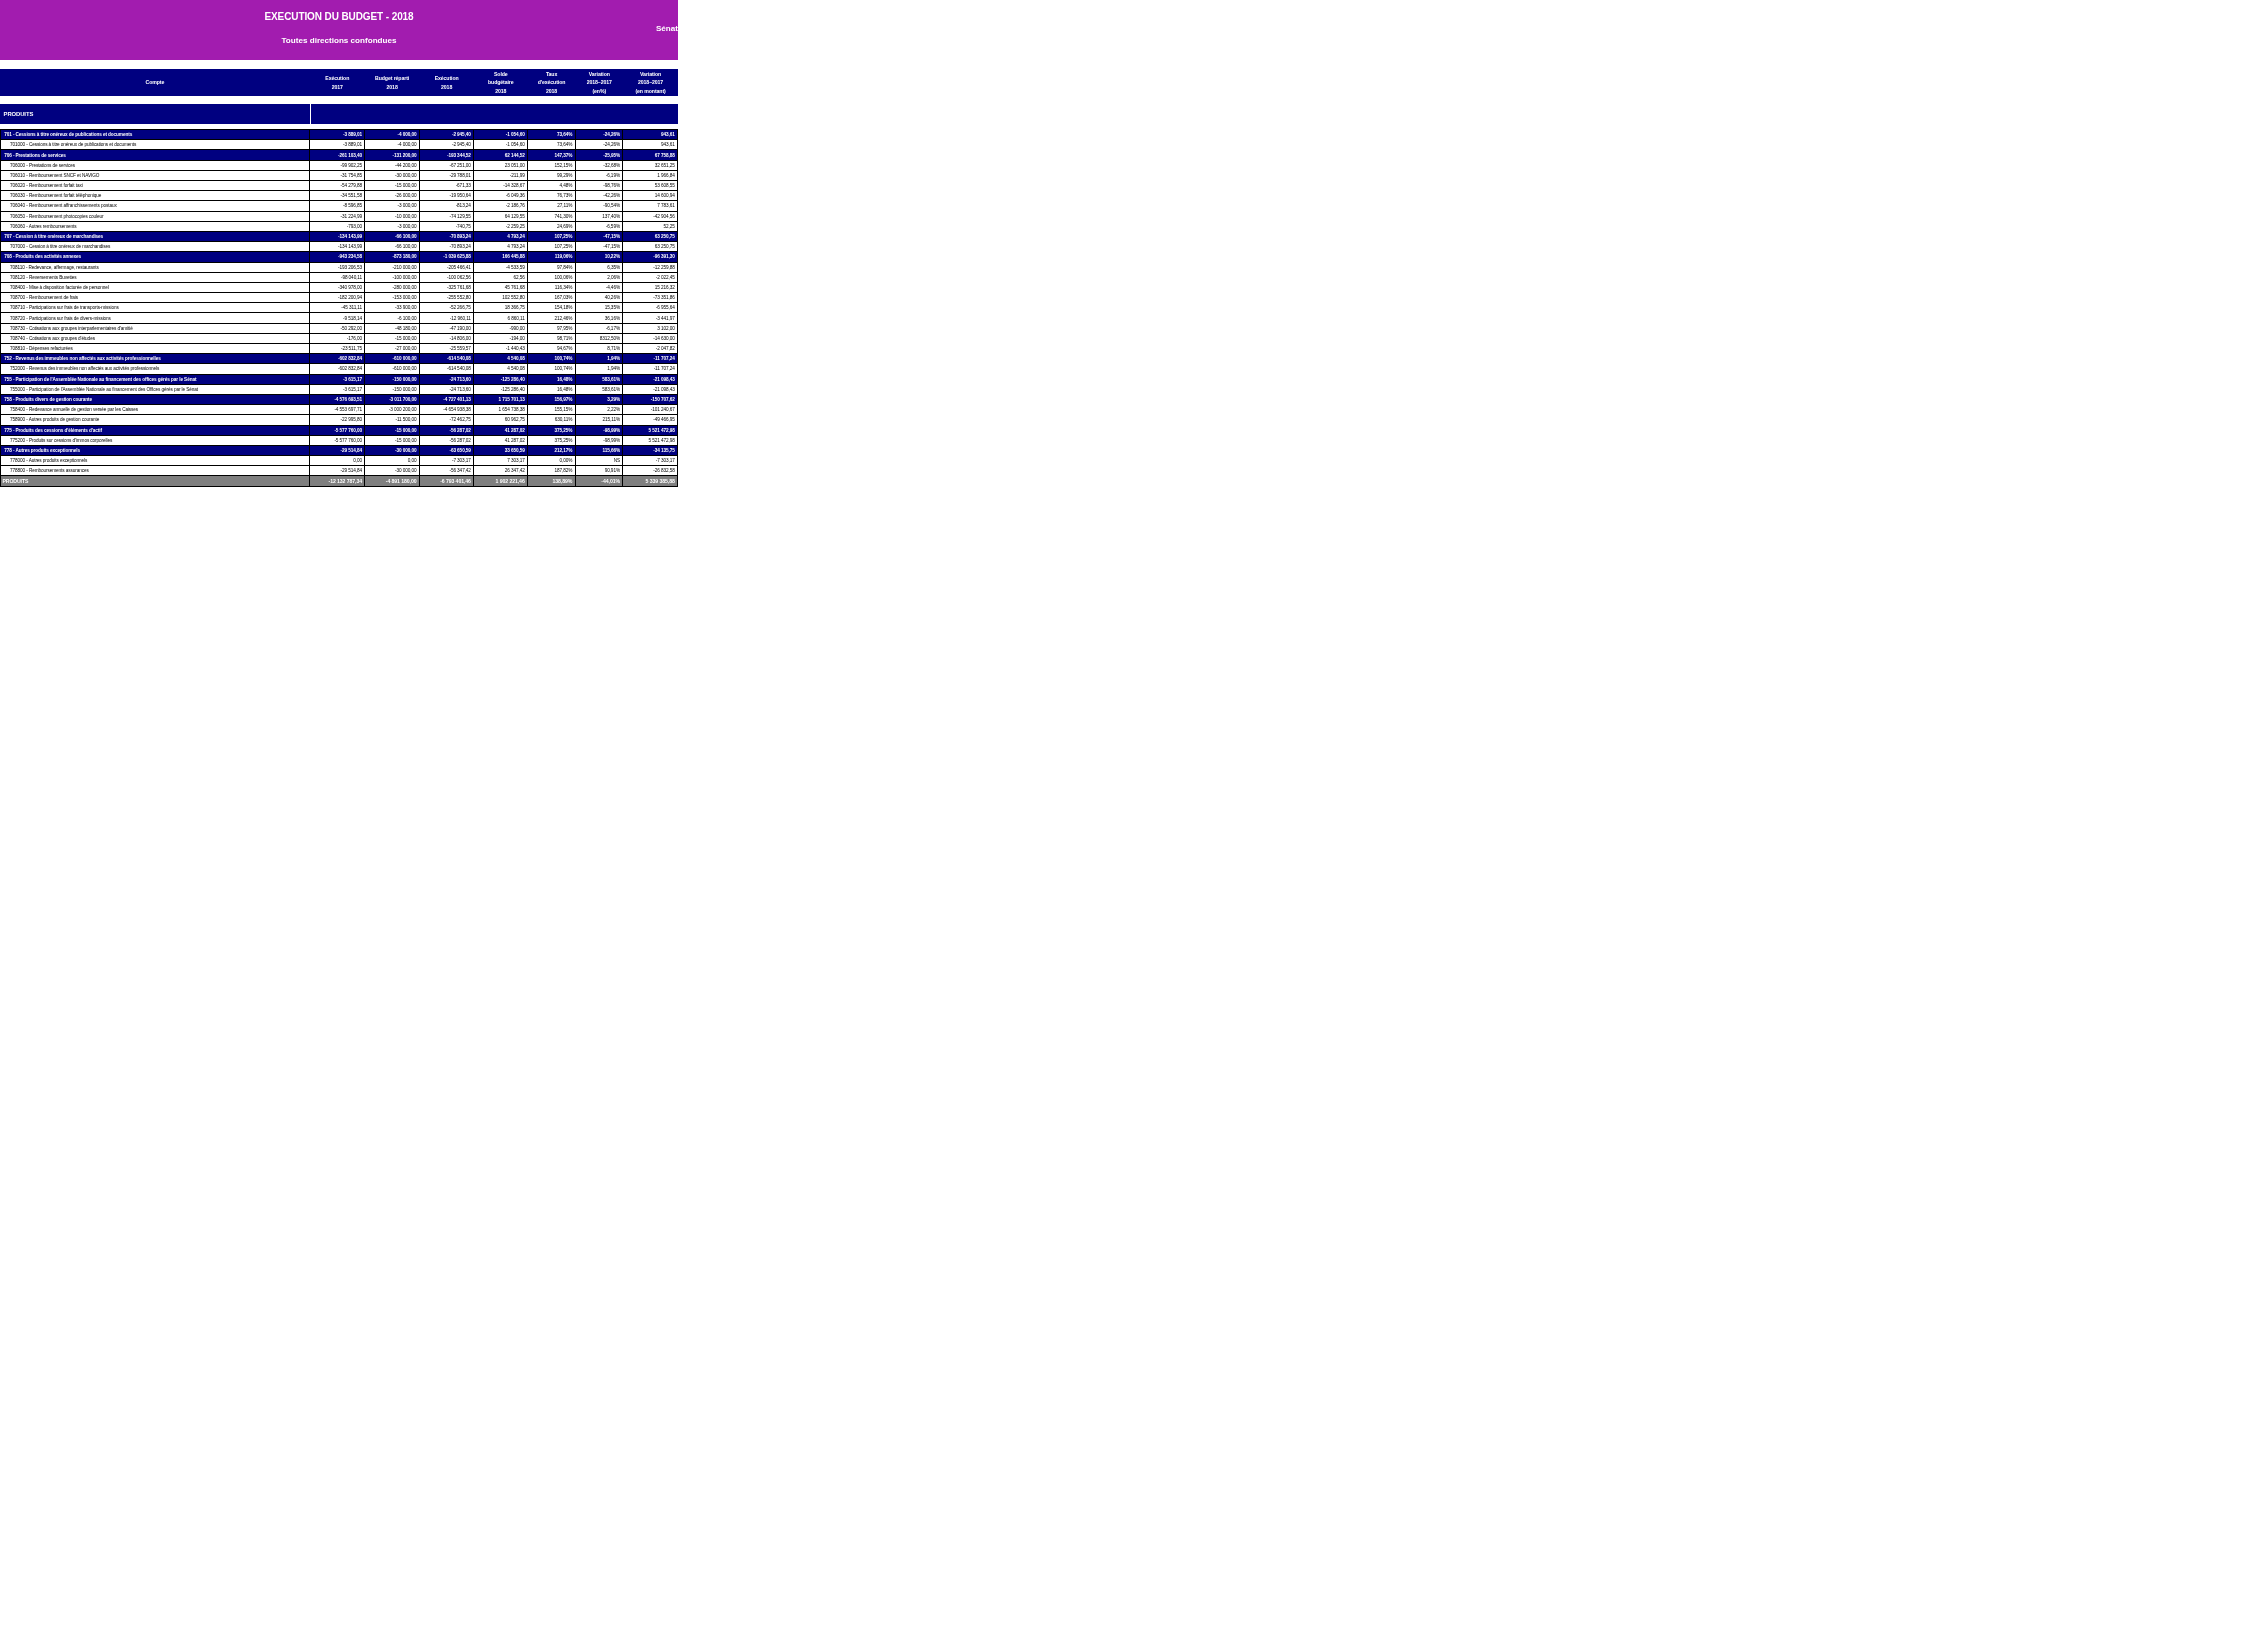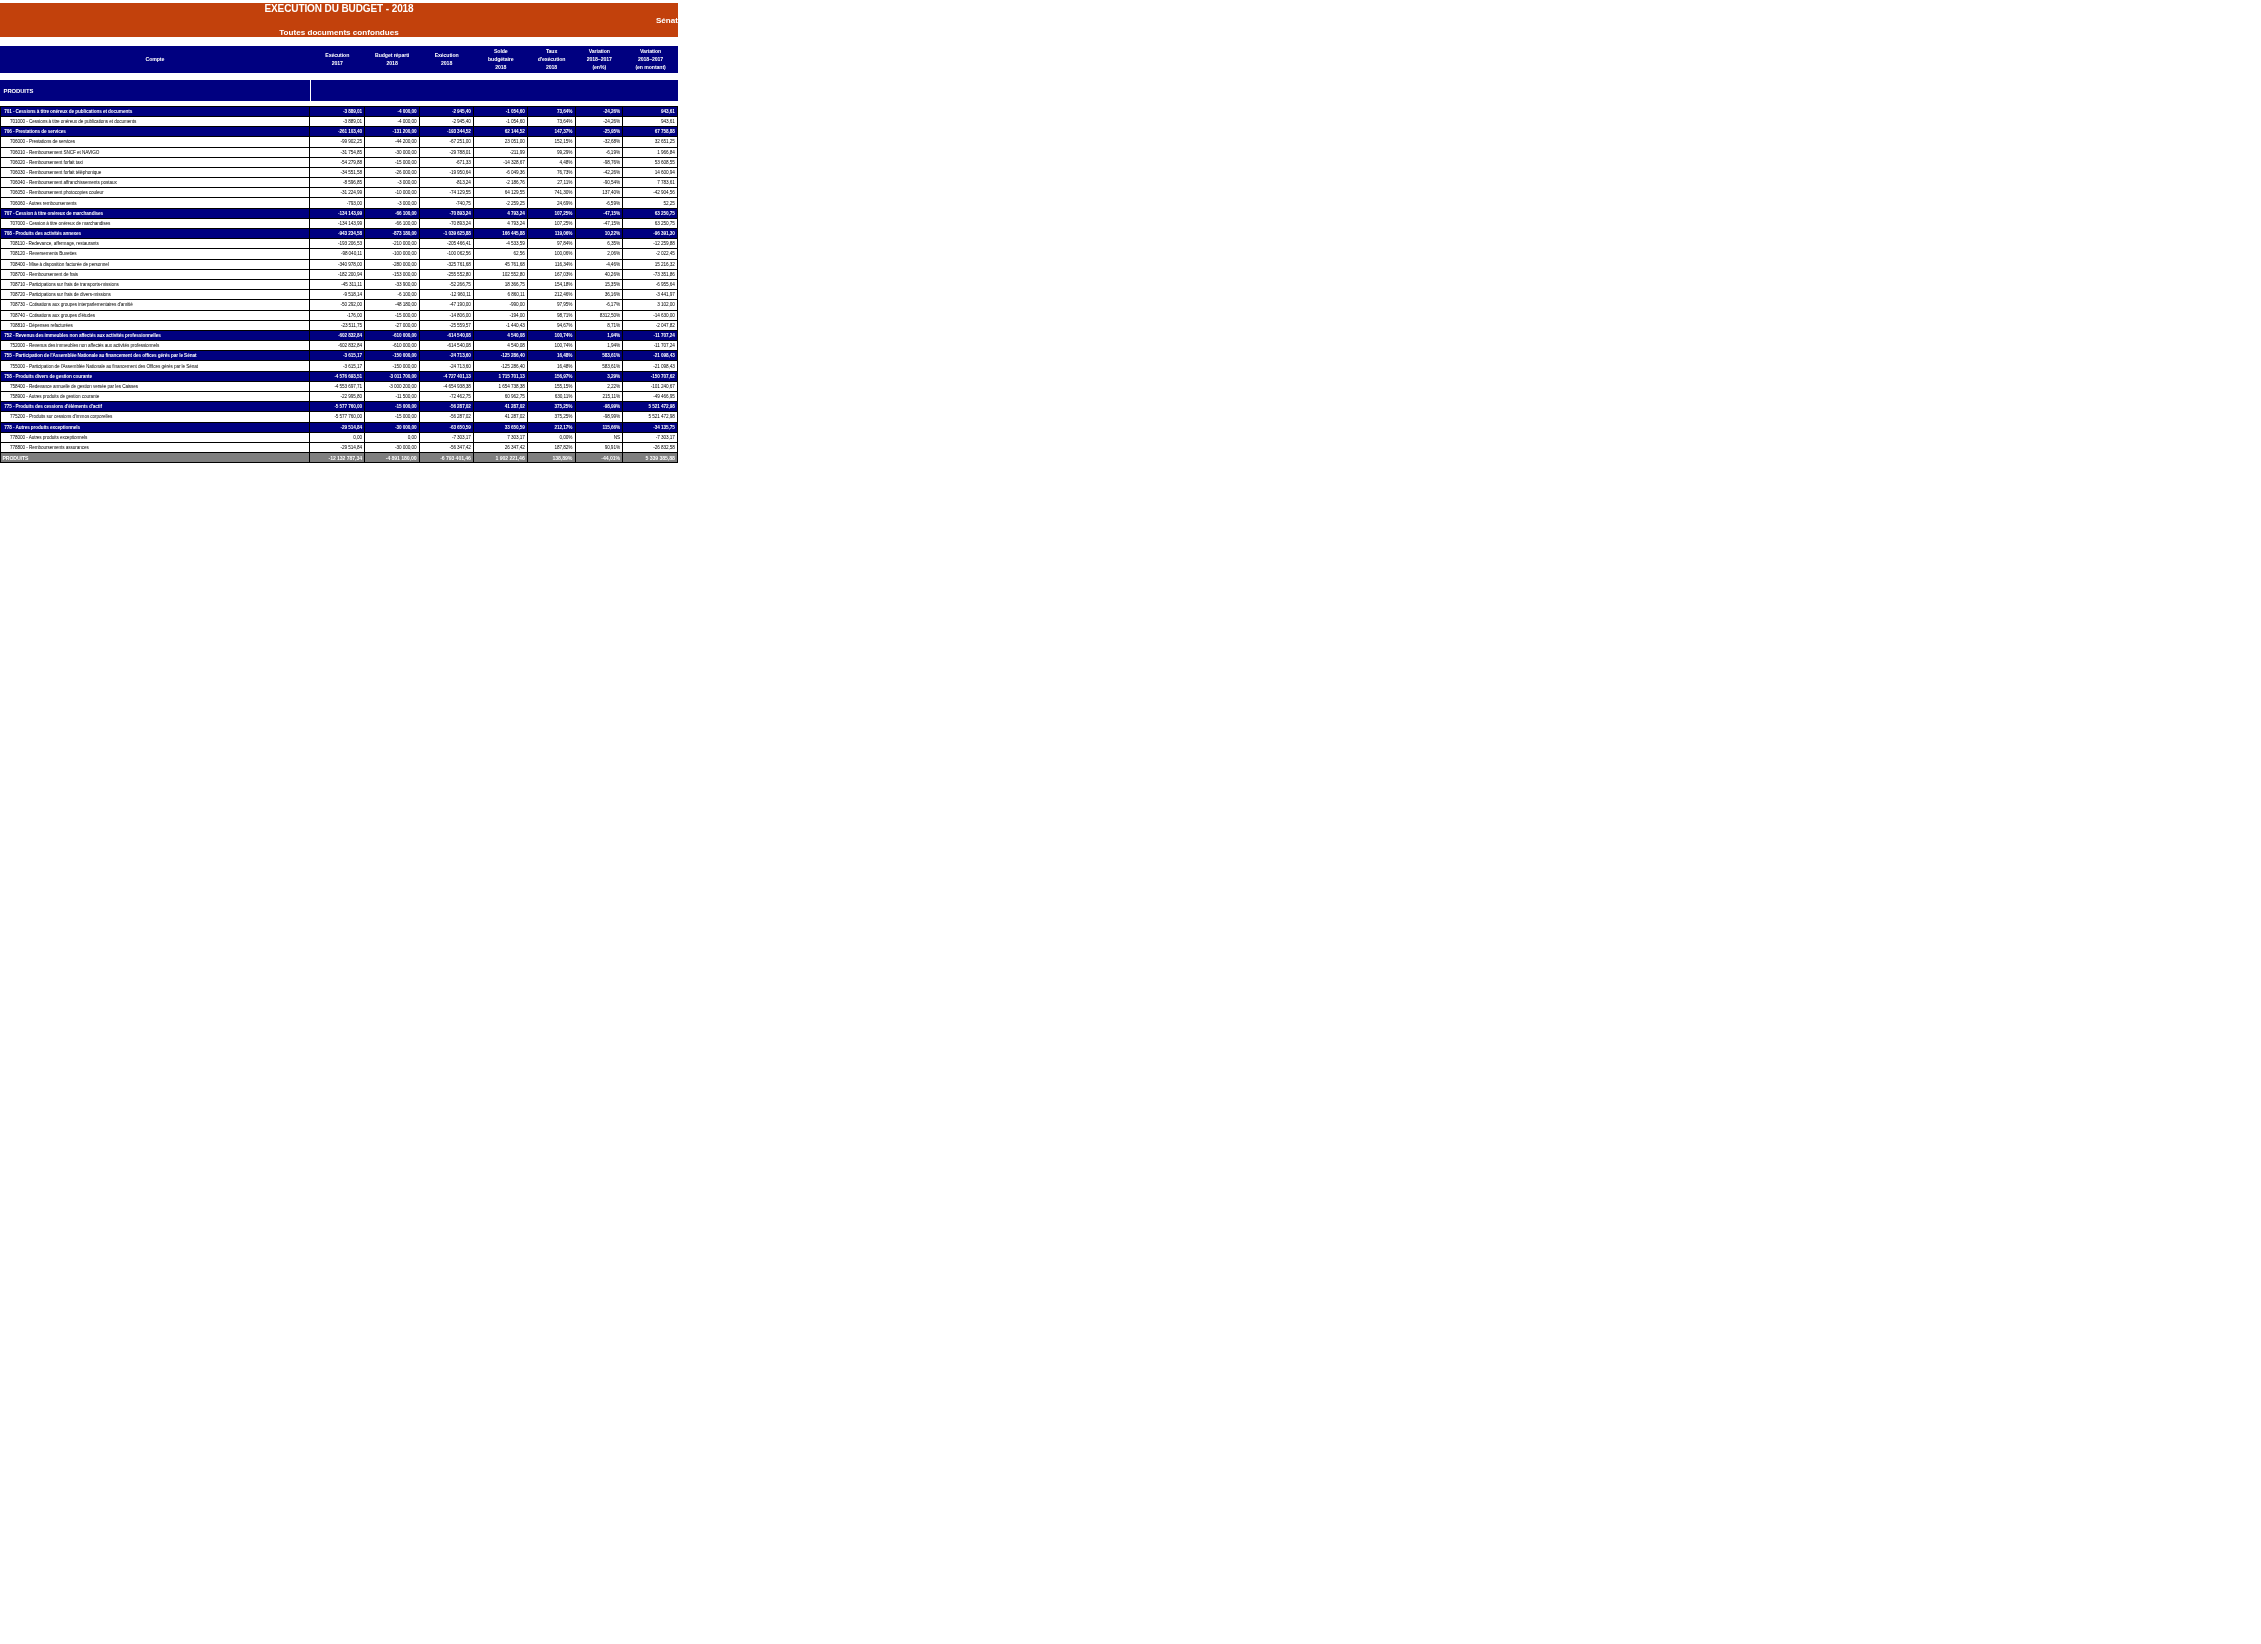--- a/index.html
+++ b/index.html
@@ -7,25 +7,25 @@
     padding: 0;
     background: #ffffff;
     font-family: "Liberation Sans", "DejaVu Sans", sans-serif;
   }
   .page {
     width: 678px;
     background: #ffffff;
   }
   
   .title-band {
-    background: #c2410c;
+    background: #a21caf;
     color: #ffffff;
     text-align: center;
-    height: 34px;
-    padding-top: 0;
+    height: 52px;
+    padding-top: 8px;
   }
   .title-band .l1 { font-size: 10px; font-weight: 700; letter-spacing: -0.1px; margin-top: 2.7px; }
   .title-band .l2 { font-size: 8.1px; font-weight: 700; margin-top: 2.3px; text-align: right; }
   .title-band .l3 { font-size: 8.1px; font-weight: 700; margin-top: 2.7px; }
 
   
   .header-band {
     margin-top: 9px;
     background: #000080;
     height: 27px;
@@ -91,21 +91,21 @@
   td.num { text-align: right; padding-right: 2.3px; }
 </style>
 </head>
 <body>
 
 <div class="page">
 
   <div class="title-band">
     <div class="l1">EXECUTION DU BUDGET - 2018</div>
     <div class="l2">Sénat</div>
-    <div class="l3">Toutes documents confondues</div>
+    <div class="l3">Toutes directions confondues</div>
   </div>
 
   <div class="header-band">
       <div class="hcell">Compte</div>
       <div class="hcell">Exécution
 2017</div>
       <div class="hcell">Budget réparti
 2018</div>
       <div class="hcell">Exécution
 2018</div>

